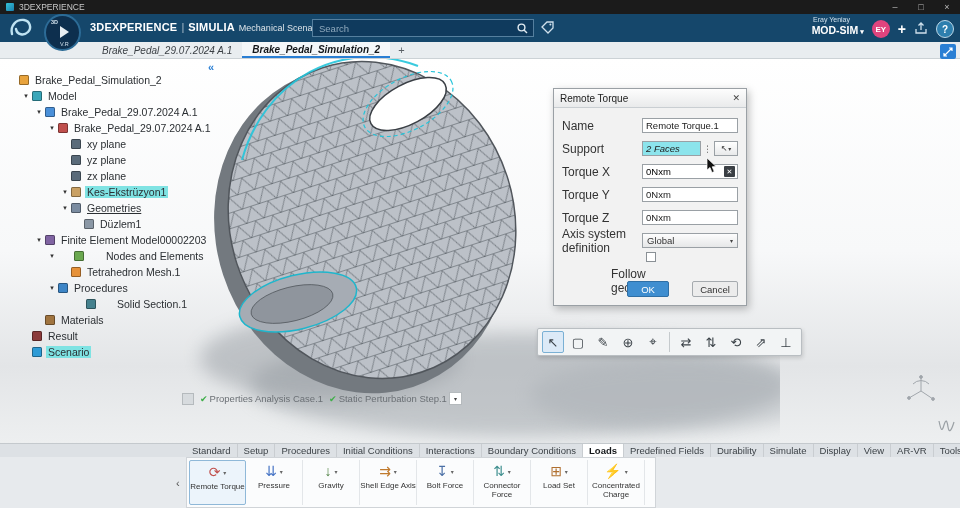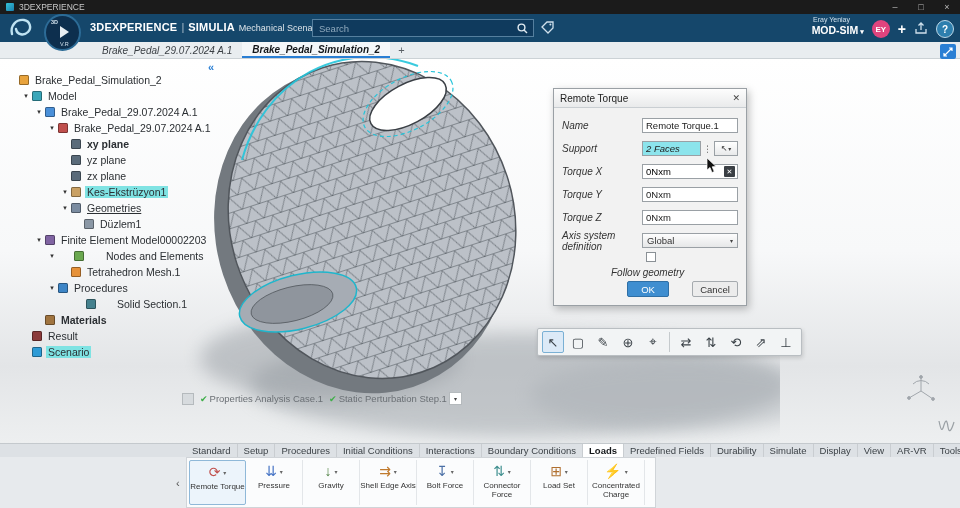--- a/index.html
+++ b/index.html
@@ -59,21 +59,21 @@
 
   
   .pedal { position:absolute; left:180px; top:-9px; width:600px; height:400px; }
 
   
   .dialog { position:absolute; left:553px; top:29px; width:194px; background:#f2f2f2; border:1px solid #9aa0a5; box-shadow:2px 3px 8px rgba(0,0,0,.25); z-index:10; font-size:10px; color:#333; }
   .dlg-title { height:19px; background:linear-gradient(#fdfdfd,#e9eaeb); border-bottom:1px solid #c9ced2; display:flex; align-items:center; padding:0 6px; font-size:10px; color:#222; }
   .dlg-close { margin-left:auto; color:#444; font-size:9px; cursor:default; }
   .dlg-body { padding:6px 8px 8px; }
   .drow { display:flex; align-items:center; height:23px; }
-  .drow label { width:80px; flex:none; font-size:10px; color:#333;font-style:italic; }
+  .drow label { width:80px; flex:none; font-size:12px; color:#333; }
   .dinput { flex:1; height:15px; border:1px solid #9aa0a5; background:#fff; font-size:9.5px; padding:0 3px; font-family:"Liberation Sans",sans-serif; color:#222; min-width:0; }
   .support-wrap { flex:1; display:flex; align-items:center; gap:2px; min-width:0; }
   .dinput.support { background:#8ce4ec; font-style:italic; width:56px; flex:1; }
   .dots { font-size:9px; color:#555; }
   .support-btn { width:24px; height:15px; border:1px solid #9aa0a5; background:linear-gradient(#fff,#e8e9ea); display:flex; align-items:center; justify-content:center; font-size:8px; gap:1px; }
   .support-btn .caret { font-size:6px; color:#444; }
   .torq-wrap { flex:1; display:flex; align-items:center; border:1px solid #9aa0a5; background:#fff; height:15px; min-width:0; }
   .torq-wrap input { flex:1; border:none; outline:none; font-size:9.5px; padding:0 3px; min-width:0; font-family:"Liberation Sans",sans-serif; }
   .clear-btn { width:11px; height:11px; background:#3a3f44; color:#fff; font-size:7px; line-height:11px; text-align:center; margin-right:2px; border-radius:1px; }
   .dselect { flex:1; height:15px; border:1px solid #9aa0a5; background:linear-gradient(#fdfdfd,#e6e7e8); display:flex; align-items:center; padding:0 4px; font-size:9.5px; }
@@ -231,21 +231,21 @@
         <div class="titem" style="padding-left: 30px;">
           <span class="texp">▾</span>
           <span class="ticon" style="background: rgb(74, 144, 217);"></span>
           <span class="tlabel">Brake_Pedal_29.07.2024 A.1</span>
         </div>
         <div class="titem" style="padding-left: 43px;">
           <span class="texp">▾</span>
           <span class="ticon" style="background: rgb(192, 80, 77);"></span>
           <span class="tlabel">Brake_Pedal_29.07.2024 A.1</span>
         </div>
-        <div class="titem" style="padding-left: 56px; font-weight: bold;">
+        <div class="titem" style="padding-left: 56px;">
           <span class="texp"></span>
           <span class="ticon" style="background: rgb(90, 107, 122);"></span>
           <span class="tlabel">xy plane</span>
         </div>
         <div class="titem" style="padding-left: 56px;">
           <span class="texp"></span>
           <span class="ticon" style="background: rgb(90, 107, 122);"></span>
           <span class="tlabel">yz plane</span>
         </div>
         <div class="titem" style="padding-left: 56px;">
@@ -286,21 +286,21 @@
         <div class="titem" style="padding-left: 43px;">
           <span class="texp">▾</span>
           <span class="ticon" style="background: rgb(61, 133, 198);"></span>
           <span class="tlabel">Procedures</span>
         </div>
         <div class="titem" style="padding-left: 56px; gap: 15px;">
           <span class="texp"></span>
           <span class="ticon" style="background: rgb(69, 129, 142);"></span>
           <span class="tlabel">Solid Section.1</span>
         </div>
-        <div class="titem" style="padding-left: 30px; font-weight: bold;">
+        <div class="titem" style="padding-left: 30px;">
           <span class="texp"></span>
           <span class="ticon" style="background: rgb(160, 116, 64);"></span>
           <span class="tlabel">Materials</span>
         </div>
         <div class="titem" style="padding-left: 17px;">
           <span class="texp"></span>
           <span class="ticon" style="background: rgb(139, 58, 58);"></span>
           <span class="tlabel">Result</span>
         </div>
         <div class="titem hl" style="padding-left: 17px;">

